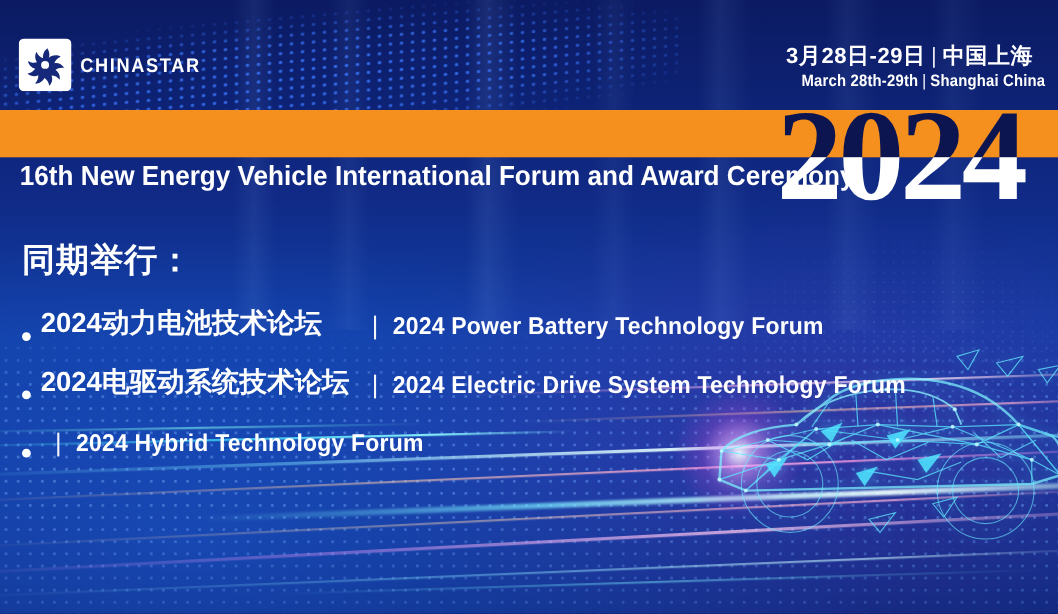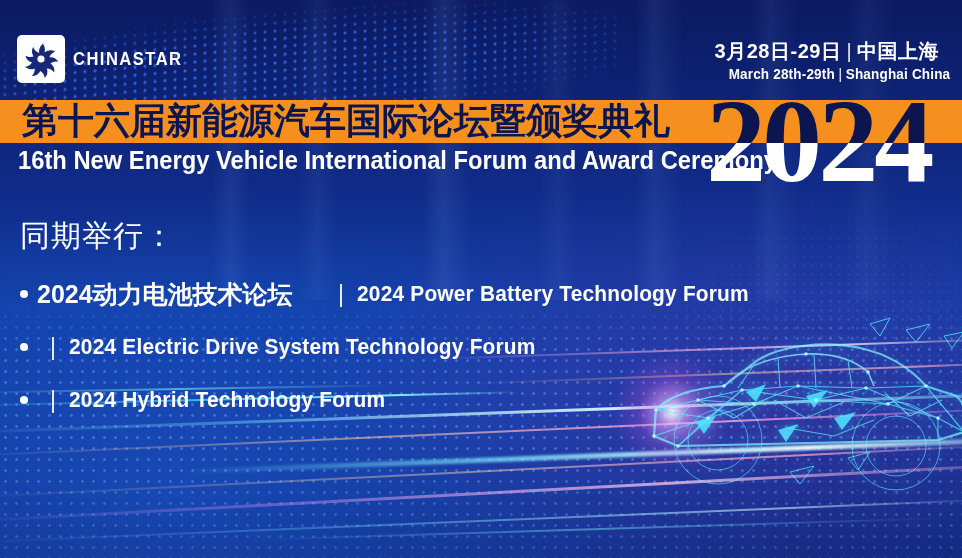--- a/index.html
+++ b/index.html
@@ -130,24 +130,24 @@
   
   #year-wrap {
     position: absolute; left: 706px; top: 93px; width: 270px; height: 100px;
     z-index: 7; pointer-events: none;
   }
   #year-wrap svg { display: block; }
 
   
   #lineup { position: absolute; left: 20px; top: 216px; z-index: 6; }
   #lineup-heading {
-    color: #fff; font-size: 30px; font-weight: 400; letter-spacing: 1px;
+    color: #fff; font-size: 30px; font-weight: 700; letter-spacing: 1px;
     margin-bottom: 8px;
   }
-  .forum-row { display: flex; align-items: center; height: 32px; margin-bottom: 2px; margin-top: 21px; }
+  .forum-row { display: flex; align-items: flex-end; height: 32px; margin-bottom: 2px; margin-top: 21px; }
   .bullet {
     width: 8px; height: 8px; border-radius: 50%;
     background: #fff; margin-right: 9px; flex: none;
   }
   .forum-cn {
     color: #fff; font-size: 25px; font-weight: 700; letter-spacing: 0px;
     width: 288px; white-space: nowrap;
   }
   .divider {
     color: #fff; font-size: 23px; font-weight: 400; opacity: .95;
@@ -268,21 +268,20 @@
       <div id="date-cn">
         <span>3月28日-29日</span><span class="sep">|</span><span>中国上海</span>
       </div>
       <div id="date-en">
         <span>March 28th-29th</span><span class="sep">|</span><span>Shanghai China</span>
       </div>
     </div>
   </div>
 
   <div id="orangeband"></div>
-  <div id="title-cn">第十六届新能源汽车国际论坛暨颁奖典礼</div>
   <div id="title-en">16th New Energy Vehicle International Forum and Award Ceremony</div>
 
   <div id="year-wrap">
     <svg width="270" height="100" viewBox="0 0 270 100">
       <defs>
         <clipPath id="clipTop">
             <rect x="0" y="0" width="270" height="50"></rect>
           </clipPath>
         <clipPath id="clipBot">
             <rect x="0" y="50" width="270" height="50"></rect>
@@ -302,20 +301,21 @@
 
     <div class="forum-row">
       <span class="bullet"></span>
       <span class="forum-cn">2024动力电池技术论坛</span>
       <span class="divider">|</span>
       <span class="forum-en">2024 Power Battery Technology Forum</span>
     </div>
 
     <div class="forum-row">
       <span class="bullet"></span>
+      <span class="forum-cn">2024电驱动系统技术论坛</span>
       <span class="divider">|</span>
       <span class="forum-en">2024 Electric Drive System Technology Forum</span>
     </div>
 
     <div class="forum-row">
       <span class="bullet"></span>
       <span class="divider">|</span>
       <span class="forum-en">2024 Hybrid Technology Forum</span>
     </div>
   </div>

